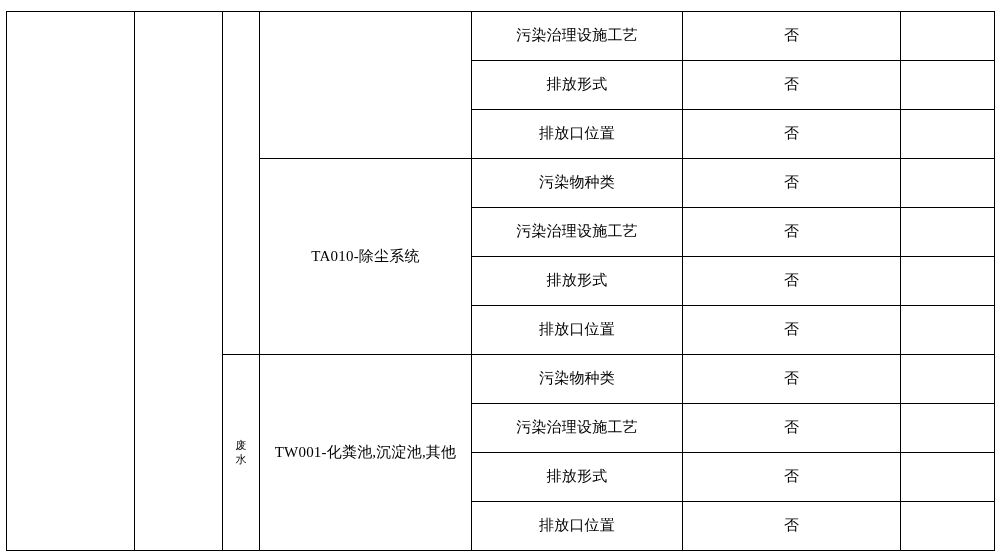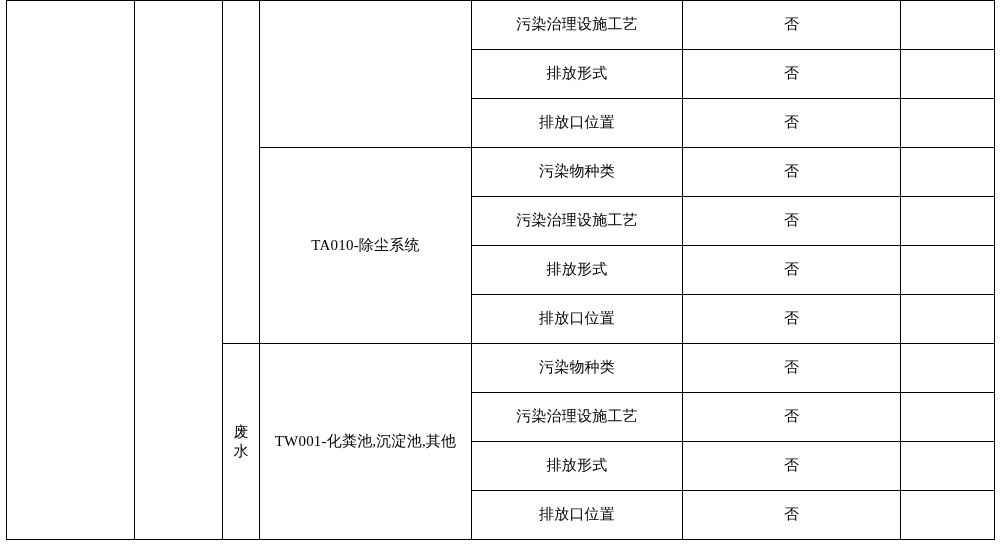--- a/index.html
+++ b/index.html
@@ -15,21 +15,21 @@
     position: relative;
     width: 1000px;
     height: 552px;
     overflow: hidden;
     background: #ffffff;
   }
   table.doc-table {
     border-collapse: collapse;
     table-layout: fixed;
     width: 988px;
-    margin: 0 0 0 6px;
+    margin: 11px 0 0 6px;
   }
   table.doc-table td {
     border: 1px solid #000000;
     padding: 0;
     font-size: 15px;
     line-height: 1.3;
     text-align: center;
     vertical-align: middle;
     height: 49px;
     box-sizing: border-box;
@@ -38,21 +38,21 @@
   col.c1 { width: 128px; }
   col.c2 { width: 88px; }
   col.c3 { width: 37px; }
   col.c4 { width: 212px; }
   col.c5 { width: 211px; }
   col.c6 { width: 218px; }
   col.c7 { width: 94px; }
 
   .cell-vertical {
     writing-mode: horizontal-tb;
-    font-size: 15px;
+    font-size: 11px;
     line-height: 1.25;
     width: 1em;
     margin: 0 auto;
     word-break: break-all;
     font-family: Liberation Serif, serif;
   }
   .val-cell {
     text-align: left;
     padding-left: 12px;
   }

